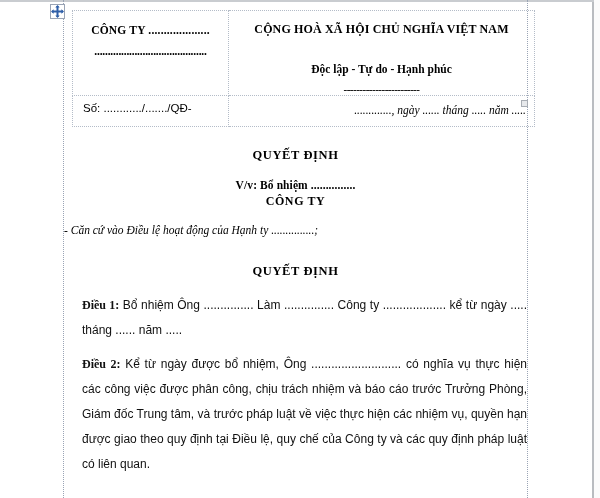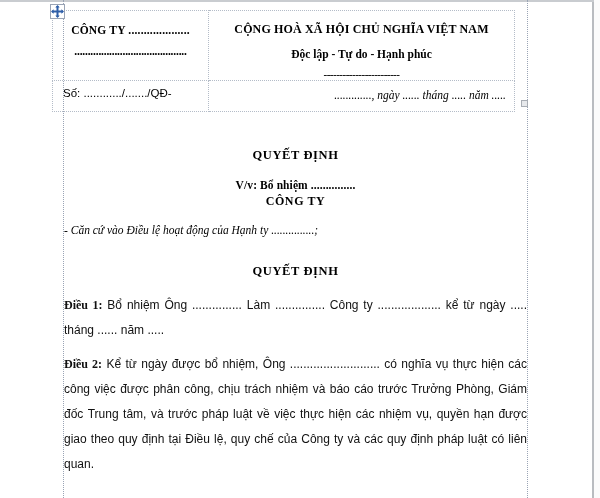--- a/index.html
+++ b/index.html
@@ -96,21 +96,21 @@
     border: 1px solid #a8adb4;
     background: #e7e9ec;
     box-sizing: border-box;
     z-index: 40;
     cursor: nwse-resize;
   }
 
   
   #header-table {
     position: absolute;
-    left: 52px;
+    left: 72px;
     top: 10px;
     width: 460px;
     height: 95px;
     border-collapse: collapse;
     table-layout: fixed;
   }
   #header-table td {
     border: 1px dotted #b4bcc8;
     vertical-align: top;
     padding: 0;
@@ -158,21 +158,21 @@
     text-align: center;
     margin-top: 7px;
     letter-spacing: .15px;
     white-space: nowrap;
   }
   .national-sub {
     font-family: "Liberation Serif", serif;
     font-weight: bold;
     font-size: 11.5px;
     text-align: center;
-    margin-top: 11px;
+    margin-top: 26px;
     white-space: nowrap;
   }
   .national-rule {
     text-align: center;
     margin-top: 8px;
     font-size: 11px;
     font-family: "Liberation Serif", serif;
     font-weight: bold;
     letter-spacing: -0.5px;
     color: #000;
@@ -238,20 +238,21 @@
     letter-spacing: .6px;
   }
 
   .article {
     font-family: "Liberation Sans", sans-serif;
     font-size: 12px;
     line-height: 25px;
     color: #111;
     text-align: justify;
     margin-top: 9px;
+    margin-left: 18px;
   }
   .article .lbl {
     font-family: "Liberation Serif", serif;
     font-weight: bold;
     font-size: 12px;
   }
   #article-1 { margin-top: 14px; }
   .nowrapjust { text-align: justify; text-justify: inter-word; }
 </style>
 </head>

